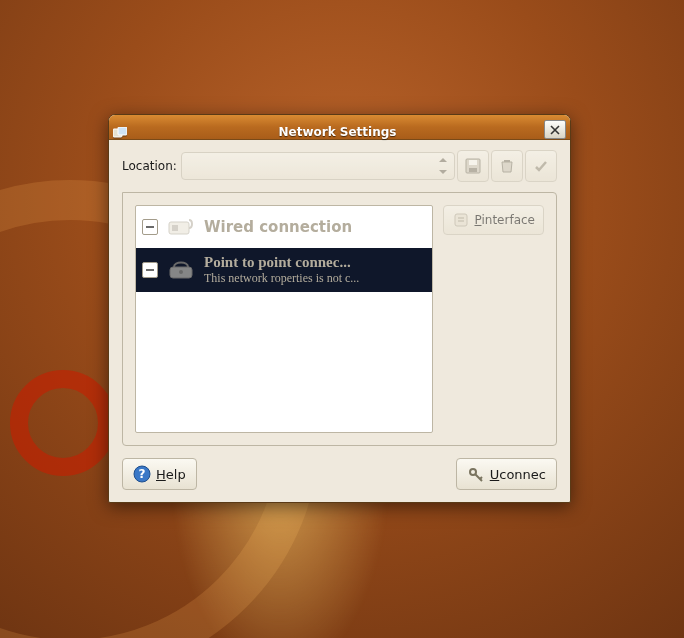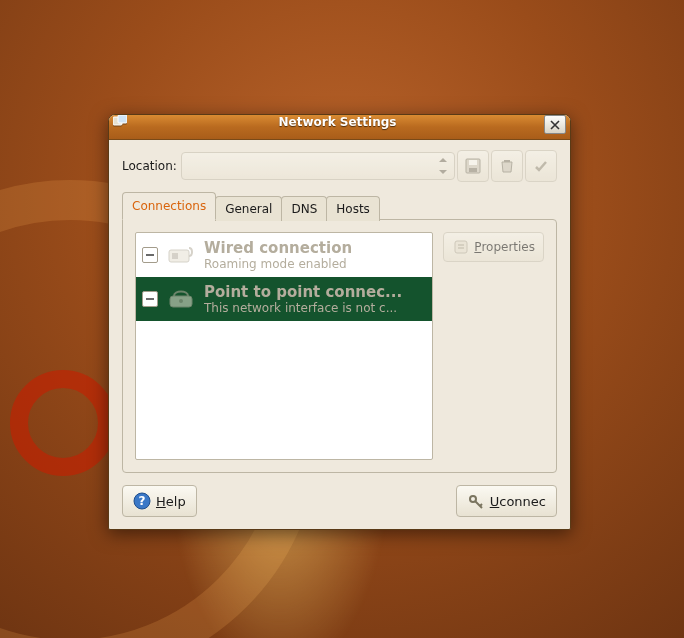--- a/index.html
+++ b/index.html
@@ -4,21 +4,21 @@
 <style>
   html,body{margin:0;padding:0;width:684px;height:638px;font-family:"DejaVu Sans","Bitstream Vera Sans",sans-serif;font-size:12px;color:#1a1a1a;}
   body{background:radial-gradient(circle at 50% 30%, #b9632a 0%, #9a4c1a 45%, #6f3512 100%);position:relative;overflow:hidden;}
   
   .swirl{position:absolute;width:420px;height:420px;border:40px solid rgba(255,180,90,.18);border-radius:50%;top:180px;left:-180px;pointer-events:none;}
   .swirl2{position:absolute;width:70px;height:70px;border:18px solid rgba(200,30,0,.6);border-radius:50%;top:370px;left:10px;pointer-events:none;}
   .swirl3{position:absolute;width:220px;height:340px;bottom:-40px;left:170px;background:radial-gradient(ellipse at 50% 40%, rgba(255,220,120,.55), rgba(255,160,40,.0) 70%);pointer-events:none;filter:blur(2px);}
 
   
   .win{position:absolute;left:108px;top:114px;width:461px;border:1px solid #5a3a16;border-radius:7px 7px 2px 2px;box-shadow:0 4px 18px rgba(0,0,0,.5);background:#efe9dd;}
-  .titlebar{height:24px;background:linear-gradient(#d98b32,#b96a1f 50%,#a95d19);border-bottom:1px solid #7a4a18;border-radius:6px 6px 0 0;display:flex;align-items:flex-start;color:#fff;text-shadow:0 1px 1px rgba(0,0,0,.6);font-weight:bold;font-size:12px;position:relative;}
+  .titlebar{height:24px;background:linear-gradient(#d98b32,#b96a1f 50%,#a95d19);border-bottom:1px solid #7a4a18;border-radius:6px 6px 0 0;display:flex;align-items:flex-end;color:#fff;text-shadow:0 1px 1px rgba(0,0,0,.6);font-weight:bold;font-size:12px;position:relative;}
   .titlebar .ticon{width:22px;display:flex;align-items:center;justify-content:center;}
   .titlebar .ttext{flex:1;text-align:center;}
   .titlebar .tclose{width:20px;height:17px;margin-right:4px;border:1px solid #888;border-radius:2px;background:linear-gradient(#fdfdfb,#d9d4c5);display:flex;align-items:center;justify-content:center;font-size:11px;color:#3a3a3a;cursor:pointer;}
   .ticon svg{filter:drop-shadow(0 1px 0 rgba(0,0,0,.4));}
 
   .client{padding:10px 13px 12px 13px;}
   .row1{display:flex;align-items:center;gap:2px;margin-bottom:10px;}
   .row1 label{margin-right:2px;}
   .combo{flex:1;height:26px;border:1px solid #c9c3b4;border-radius:4px;background:linear-gradient(#f7f4eb,#ece6d7);display:flex;align-items:center;position:relative;opacity:.6;}
   .combo .arrow{position:absolute;right:6px;top:5px;width:9px;height:16px;display:flex;flex-direction:column;justify-content:space-between;}
@@ -30,21 +30,21 @@
 
   
   .tabs{display:flex;align-items:flex-end;gap:0;margin-bottom:-1px;}
   .tab{padding:5px 9px 5px 9px;border:1px solid #bdb6a4;border-bottom:none;background:#e9e3d3;border-radius:4px 4px 0 0;font-size:12px;cursor:pointer;margin-right:-1px;position:relative;top:1px;}
   .tab.active{background:#efe9dd;border-bottom:1px solid #efe9dd;color:#d9640c;top:0;padding-top:6px;padding-bottom:6px;z-index:2;}
   .tabpage{border:1px solid #bdb6a4;border-radius:0 4px 4px 4px;padding:12px;background:#efe9dd;}
 
   .page-inner{display:flex;gap:10px;}
   .listbox{flex:1;height:226px;border:1px solid #bdb6a4;background:#fff;border-radius:2px;overflow:hidden;}
   .item{display:flex;align-items:center;padding:6px 6px;border-bottom:0;gap:6px;}
-  .item.alt{background:#14532d;}
+  .item.alt{background:#0f172a;font-family:Liberation Serif, serif;}
   .chk{width:14px;height:14px;border:1px solid #a39c8b;background:#fff;display:flex;align-items:center;justify-content:center;border-radius:2px;}
   .chk .dash{width:8px;height:2px;background:#6a6a6a;}
   .conn-icon{width:34px;height:30px;display:flex;align-items:center;justify-content:center;opacity:.55;}
   .conn-text{flex:1;min-width:0;}
   .conn-title{font-size:15px;font-weight:bold;color:#b4ad9d;white-space:nowrap;overflow:hidden;text-overflow:ellipsis;}
   .conn-sub{font-size:12px;color:#b4ad9d;white-space:nowrap;overflow:hidden;text-overflow:ellipsis;}
 
   .propbtn{height:28px;padding:0 8px;border:1px solid #c9c3b4;border-radius:4px;background:linear-gradient(#f8f5ec,#e9e3d3);display:flex;align-items:center;gap:4px;opacity:.55;font-size:12px;}
   .propbtn .ul{text-decoration:underline;}
 
@@ -108,72 +108,65 @@
       </div>
       <div class="sqbtn">
         <span class="icon16">
           <svg width="16" height="16">
               <path d="M3 9l3 3 7-8" fill="none" stroke="#9a9484" stroke-width="2.5"></path>
             </svg>
         </span>
       </div>
     </div>
 
-    <div class="tabs">
-      <div class="tab active"><span>Connections</span></div>
-      <div class="tab"><span>General</span></div>
-      <div class="tab"><span>DNS</span></div>
-      <div class="tab"><span>Hosts</span></div>
-    </div>
 
     <div class="tabpage">
       <div class="page-inner">
         <div class="listbox">
           <div class="item">
             <div class="chk">
                 <span class="dash"></span>
               </div>
             <div class="conn-icon">
               <svg width="30" height="26">
                   <rect x="3" y="8" width="20" height="12" rx="2" fill="#e6e1d2" stroke="#b4ad9d"></rect>
                   <rect x="6" y="11" width="6" height="6" fill="#b4ad9d"></rect>
                   <path d="M23 14c4 0 4-8 0-8" fill="none" stroke="#b4ad9d" stroke-width="2"></path>
                 </svg>
             </div>
             <div class="conn-text">
               <div class="conn-title">Wired connection</div>
-              <div class="conn-sub">Roaming mode enabled</div>
             </div>
           </div>
           <div class="item alt">
             <div class="chk">
                 <span class="dash"></span>
               </div>
             <div class="conn-icon">
               <svg width="30" height="26">
                   <rect x="4" y="10" width="22" height="11" rx="3" fill="#e6e1d2" stroke="#b4ad9d"></rect>
                   <path d="M8 10c0-6 14-6 14 0" fill="none" stroke="#b4ad9d" stroke-width="2"></path>
                   <circle cx="15" cy="15" r="2" fill="#b4ad9d"></circle>
                 </svg>
             </div>
             <div class="conn-text">
               <div class="conn-title">Point to point connec...</div>
-              <div class="conn-sub">This network interface is not c...</div>
+              <div class="conn-sub">This network roperties is not c...</div>
             </div>
           </div>
         </div>
         <div>
           <div class="propbtn">
             <span class="icon16">
               <svg width="14" height="14">
                   <rect x="1" y="1" width="12" height="12" rx="2" fill="#e6e1d2" stroke="#b4ad9d"></rect>
                   <path d="M4 5h6M4 8h6" stroke="#b4ad9d" stroke-width="1.5"></path>
                 </svg>
             </span>
-            <span><span class="ul">P</span><span>roperties</span></span>
+            <span><span class="ul">P</span><span>interface</span></span>
           </div>
         </div>
       </div>
     </div>
 
     <div class="btnrow">
       <div class="btn">
         <span class="icon16">
           <svg width="18" height="18">
               <circle cx="9" cy="9" r="8" fill="#3a78c7" stroke="#1f4e8c"></circle>

